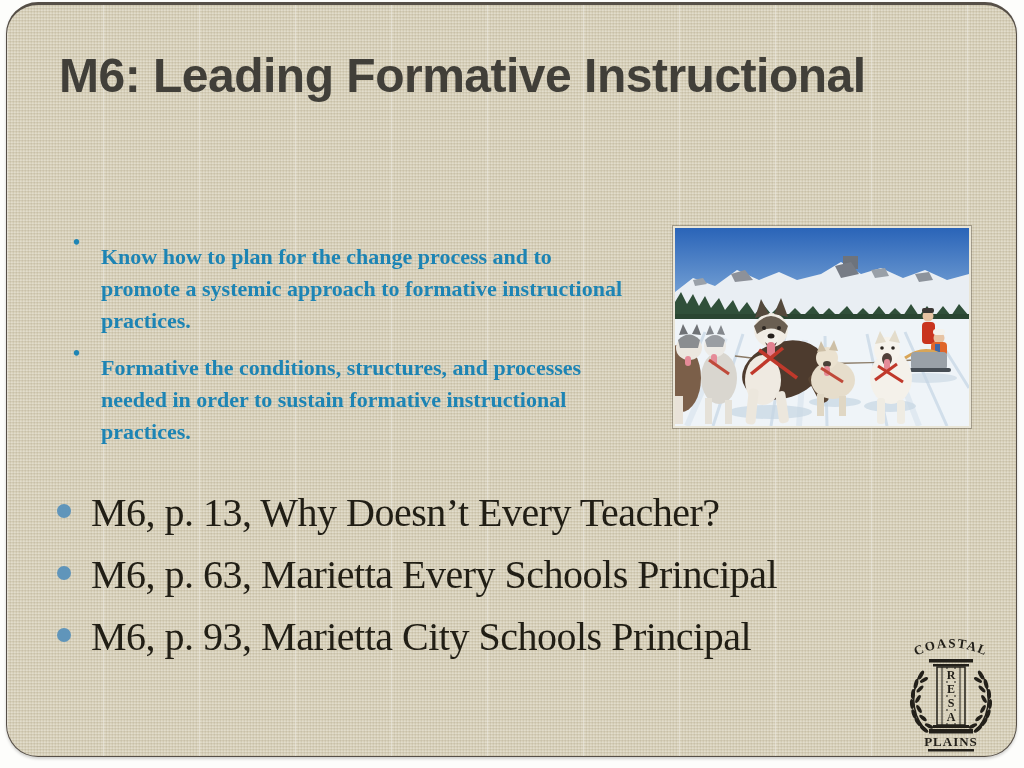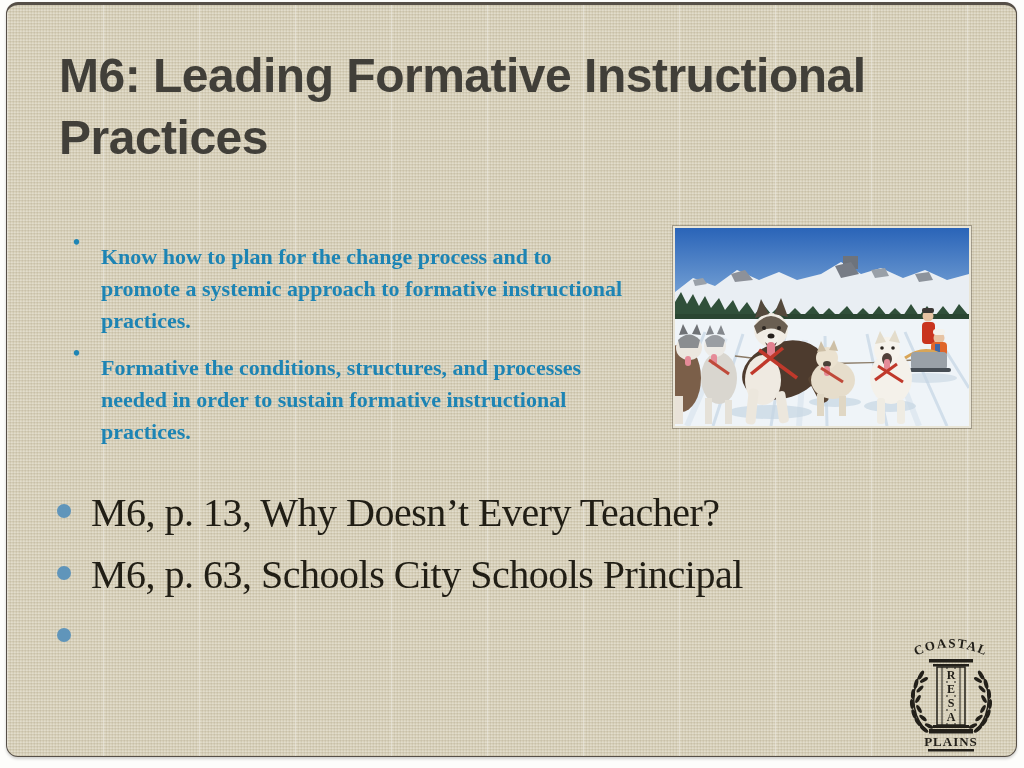--- a/index.html
+++ b/index.html
@@ -3,21 +3,21 @@
 <meta charset="utf-8">
 <style>
   * { margin:0; padding:0; box-sizing:border-box; }
   html,body { width:1024px; height:768px; background:#fdfdfb; overflow:hidden;
               font-family:"Liberation Sans", sans-serif; }
   .canvas { position:relative; width:1024px; height:768px; background:#fdfdfb; }
 
   
   .slide {
     position:absolute; left:6px; top:2px; width:1011px; height:755px;
-    border-radius:12px;
+    border-radius:32px;
     border:1.5px solid #564f47; border-top-width:3px;
     background-color:#d9d2bc;
     background-image:
       repeating-linear-gradient(90deg, rgba(255,255,255,.40) 0 1px, rgba(0,0,0,0) 1px 96px),
       repeating-linear-gradient(0deg, rgba(166,154,124,.18) 0 1px, rgba(255,255,255,.15) 1px 2px, rgba(0,0,0,0) 2px 3px),
       repeating-linear-gradient(90deg, rgba(158,148,120,.15) 0 1px, rgba(255,255,255,.10) 1px 2px, rgba(0,0,0,0) 2px 3px);
     box-shadow:0 2px 3px rgba(0,0,0,.18);
     overflow:hidden;
   }
 
@@ -65,21 +65,20 @@
   .logo svg { display:block; width:100%; height:100%; }
 </style>
 </head>
 <body>
 
 <div class="canvas">
   <div class="slide">
 
     <h1 class="title">
       <span class="tline">M6: Leading Formative Instructional</span>
-      <span class="tline">Practices</span>
     </h1>
 
     <ul class="objectives">
       <li class="obj-item">
         <span class="obj-bullet">•</span>
         <span class="obj-text">Know how to plan for the change process and to promote a systemic approach to formative instructional practices.</span>
       </li>
       <li class="obj-item">
         <span class="obj-bullet">•</span>
         <span class="obj-text">Formative the conditions, structures, and processes needed in order to sustain formative instructional practices.</span>
@@ -207,24 +206,25 @@
       </svg>
     </div>
 
     <ul class="references">
       <li class="ref-item">
         <span class="ref-dot"></span>
         <span>M6, p. 13, Why Doesn’t Every Teacher?</span>
       </li>
       <li class="ref-item">
         <span class="ref-dot"></span>
-        <span>M6, p. 63, Schools City Schools Principal</span>
+        <span>M6, p. 63, Marietta Every Schools Principal</span>
       </li>
       <li class="ref-item">
         <span class="ref-dot"></span>
+        <span>M6, p. 93, Marietta City Schools Principal</span>
       </li>
     </ul>
 
     <div class="logo">
       <svg viewBox="0 0 94 126" role="img">
         <defs>
           <path id="arcT" d="M10,29 Q47,10 84,29" fill="none"></path>
           <g id="branchL" fill="#23201a" stroke="none">
             <path d="M24,104 C10,92 5,70 15,48" fill="none" stroke="#23201a" stroke-width="1.5"></path>
             <ellipse cx="17" cy="47" rx="5" ry="2" transform="rotate(-60 17 47)"></ellipse>

